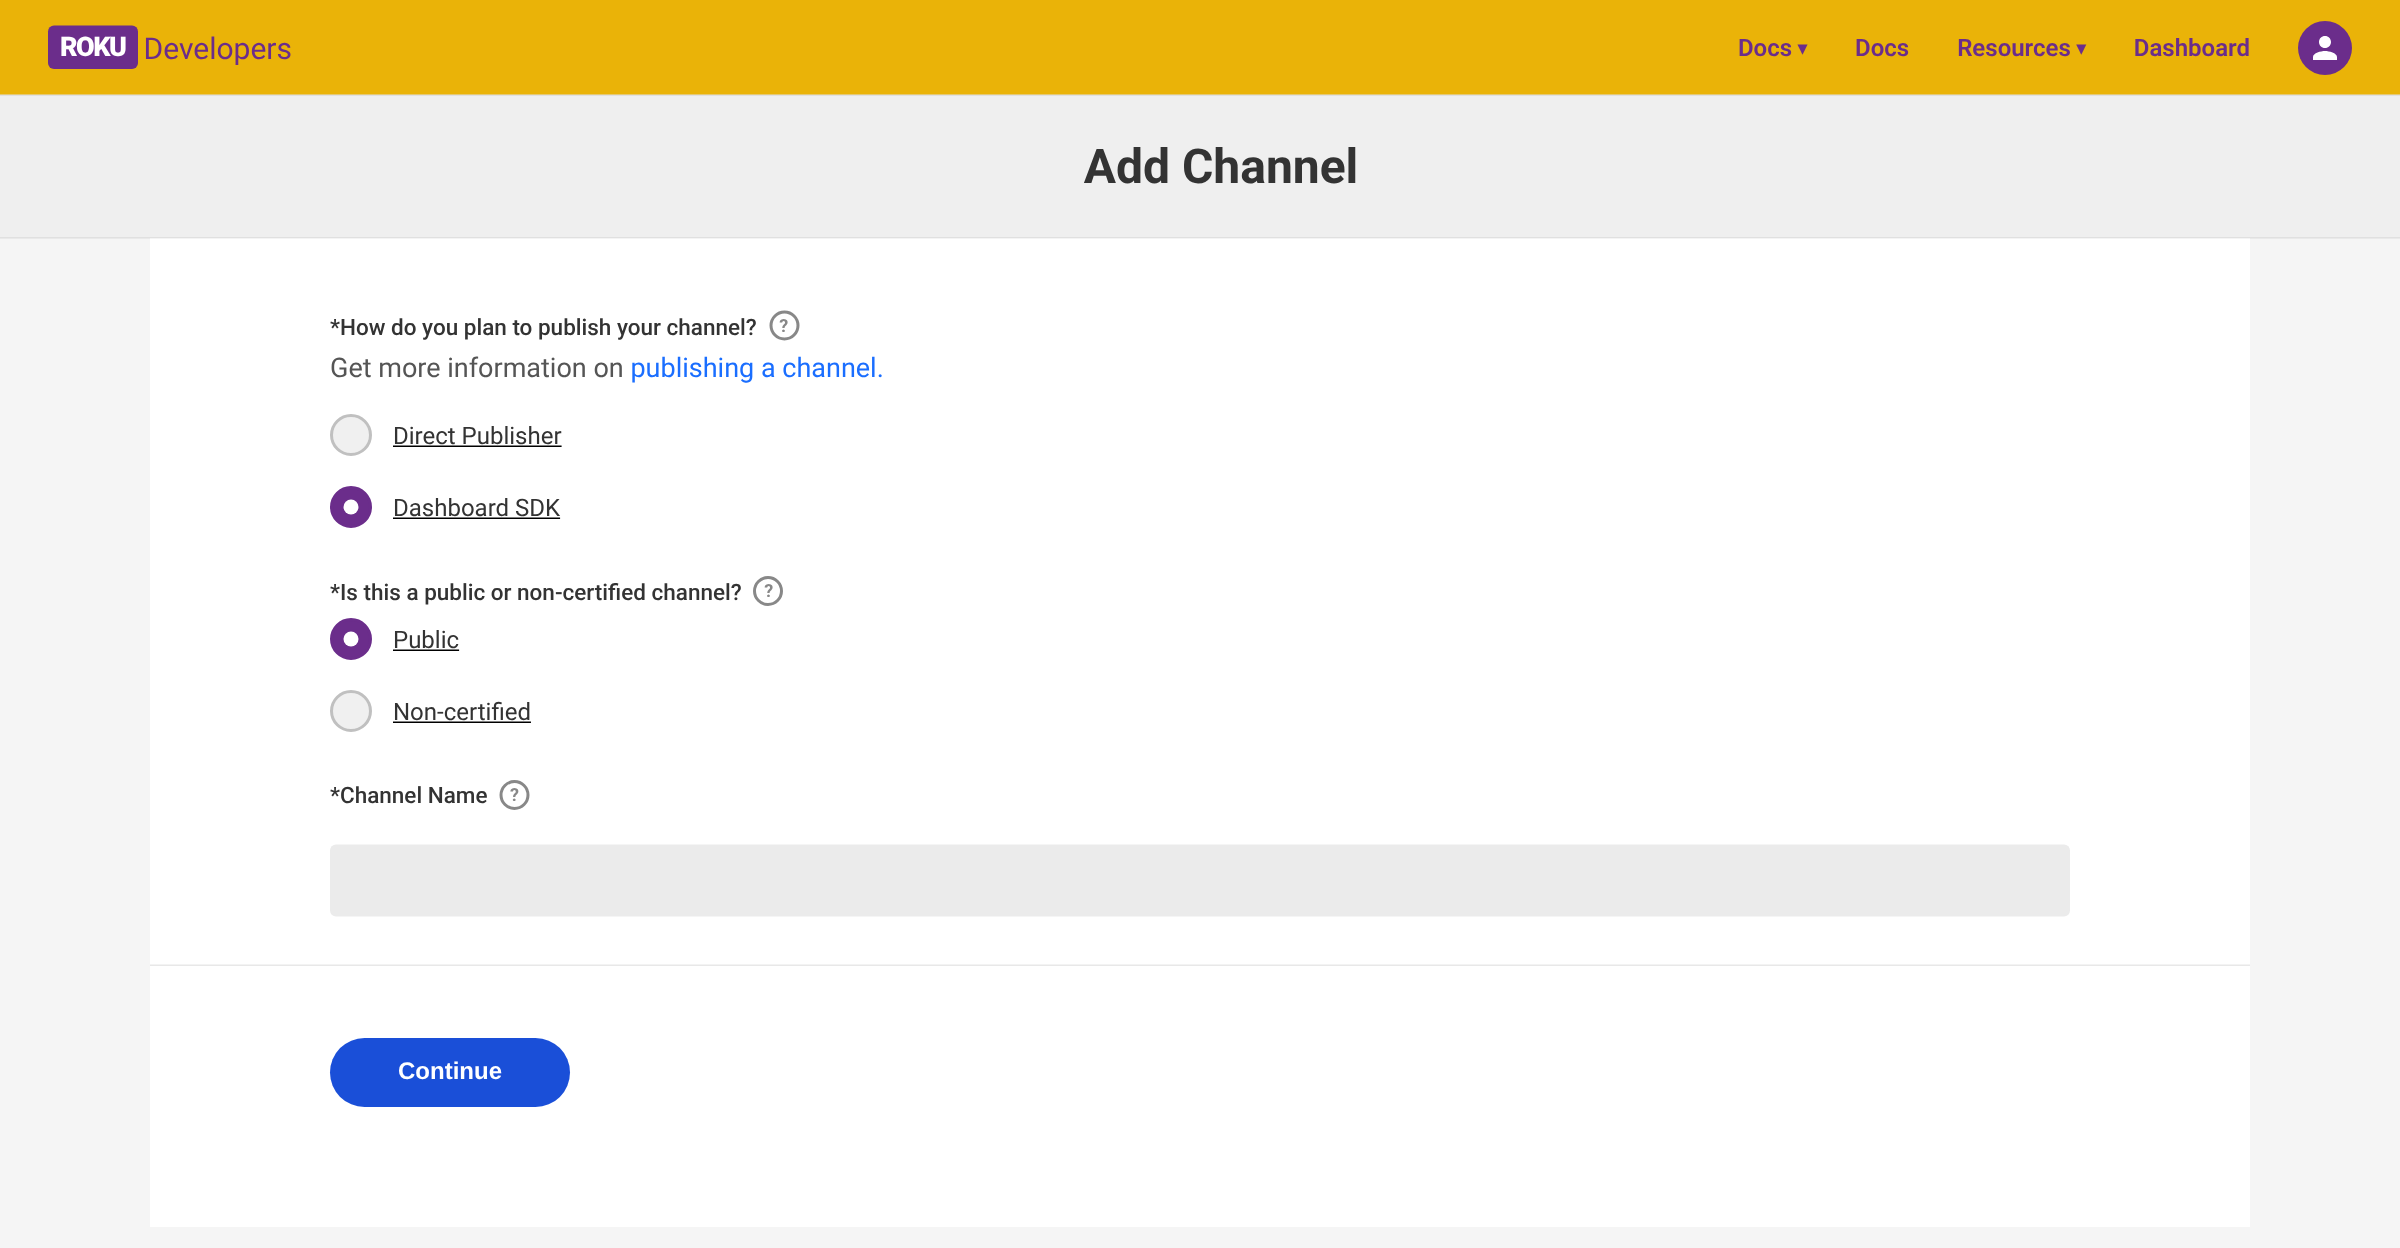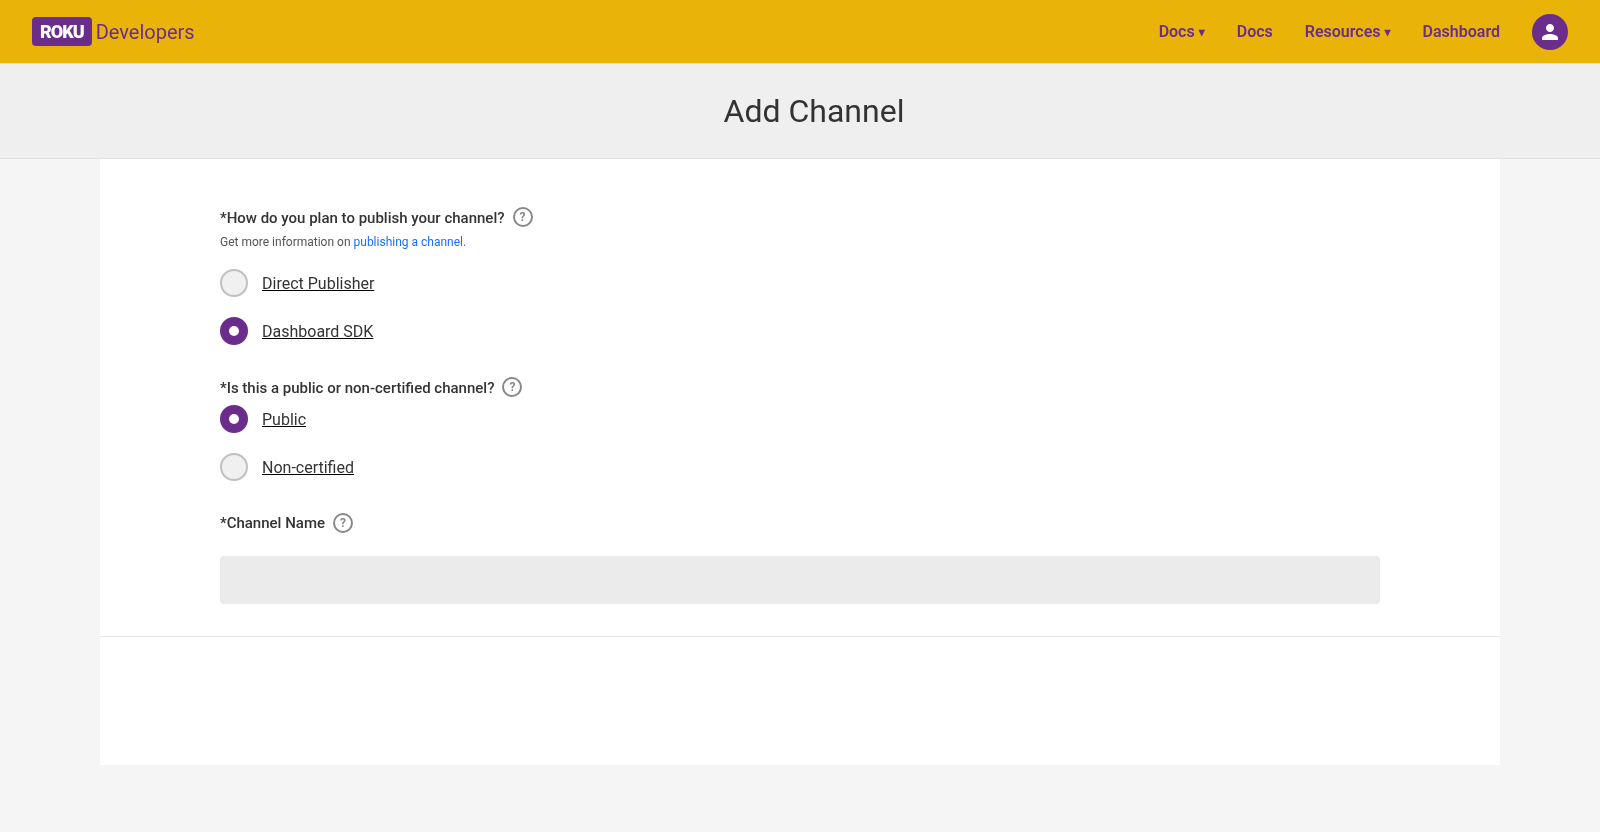--- a/index.html
+++ b/index.html
@@ -77,21 +77,21 @@
 
     
     .page-header {
       background: #efefef;
       padding: 28px 0;
       text-align: center;
       border-bottom: 1px solid #e0e0e0;
     }
     .page-title {
       font-size: 32px;
-      font-weight: 400;
+      font-weight: 700;
       color: #333;
       margin-left: 28px;
     }
 
     
     .main-content {
       background: #fff;
       max-width: 1400px;
       margin: 0 auto;
       padding: 48px 120px 48px 120px;
@@ -119,21 +119,21 @@
       height: 20px;
       border: 2px solid #888;
       border-radius: 50%;
       color: #888;
       font-size: 12px;
       font-weight: 700;
       cursor: pointer;
       flex-shrink: 0;
     }
     .form-hint {
-      font-size: 12px;
+      font-size: 18px;
       color: #555;
       margin-bottom: 20px;
     }
     .form-hint a {
       color: #1a6eff;
       text-decoration: none;
     }
 
     .radio-option {
       display: flex;
@@ -309,15 +309,16 @@
     <div class="field-label">
       <span>*Channel Name</span>
       <span class="help-icon">?</span>
     </div>
     <input type="text" class="channel-name-input" value="" style="">
   </div>
 
   <div class="divider"></div>
 
   <div class="button-row">
+    <button class="btn-continue">Continue</button>
   </div>
 
 </div>
 
 </body></html>

